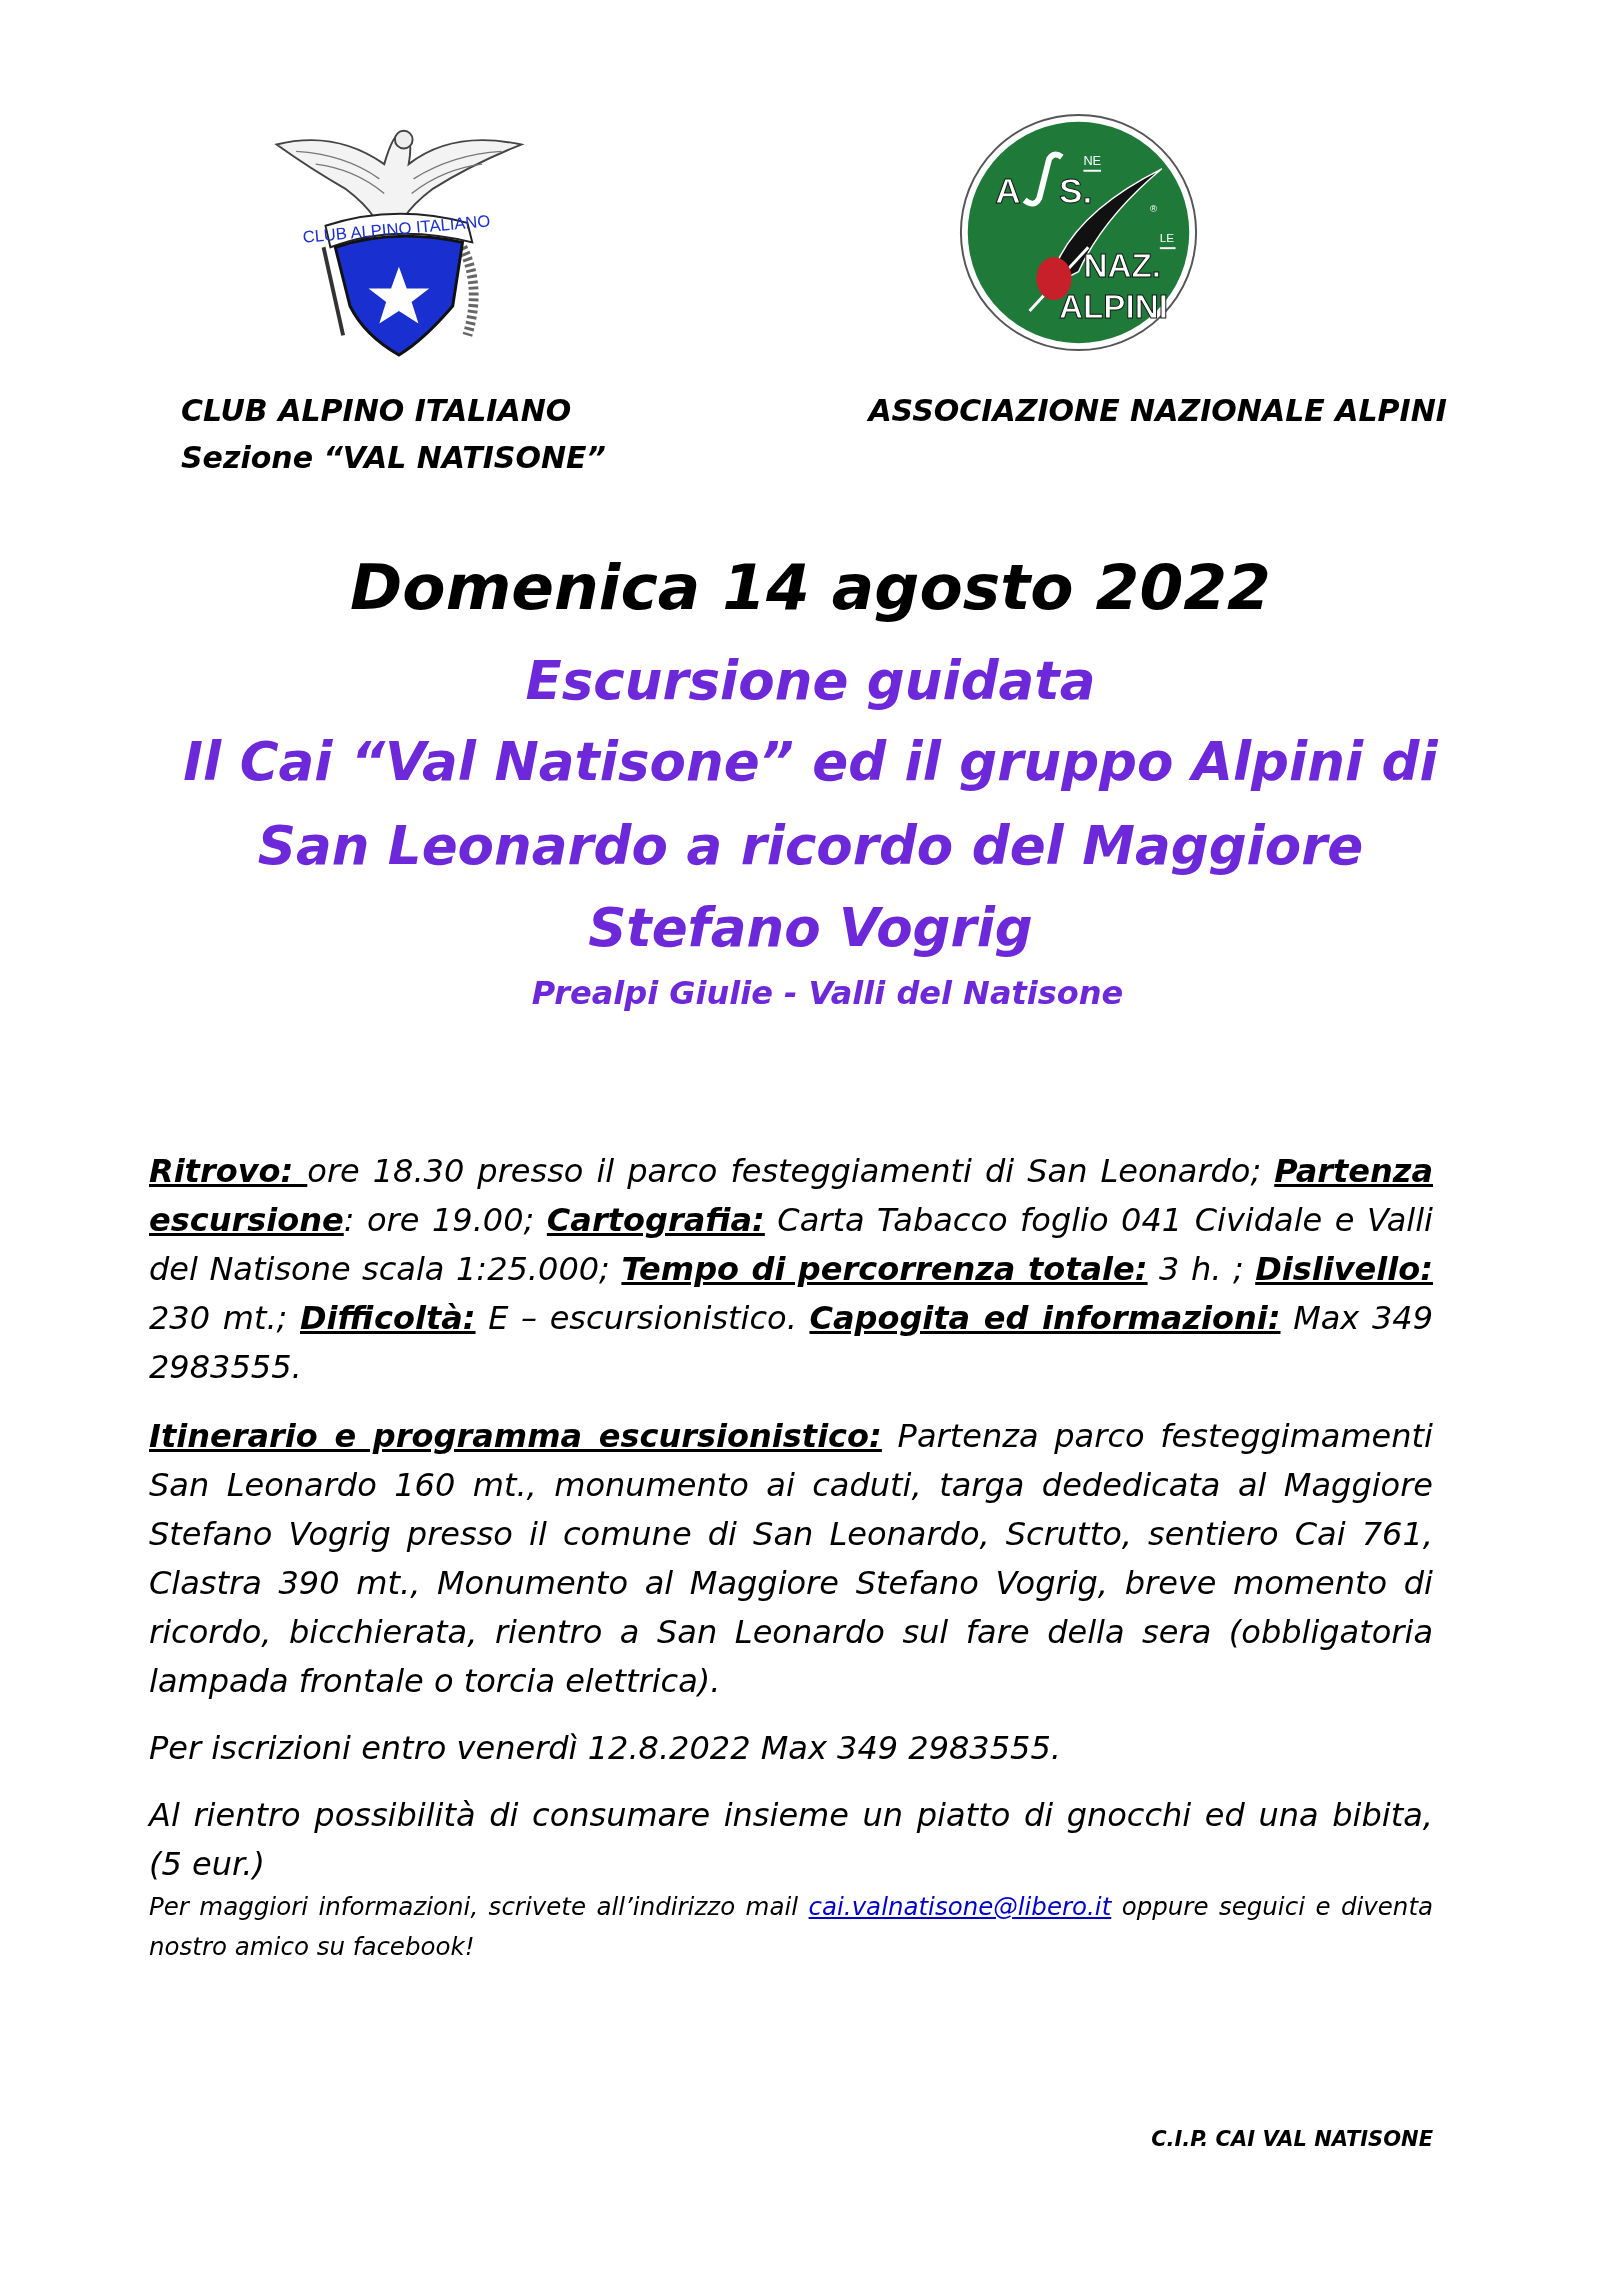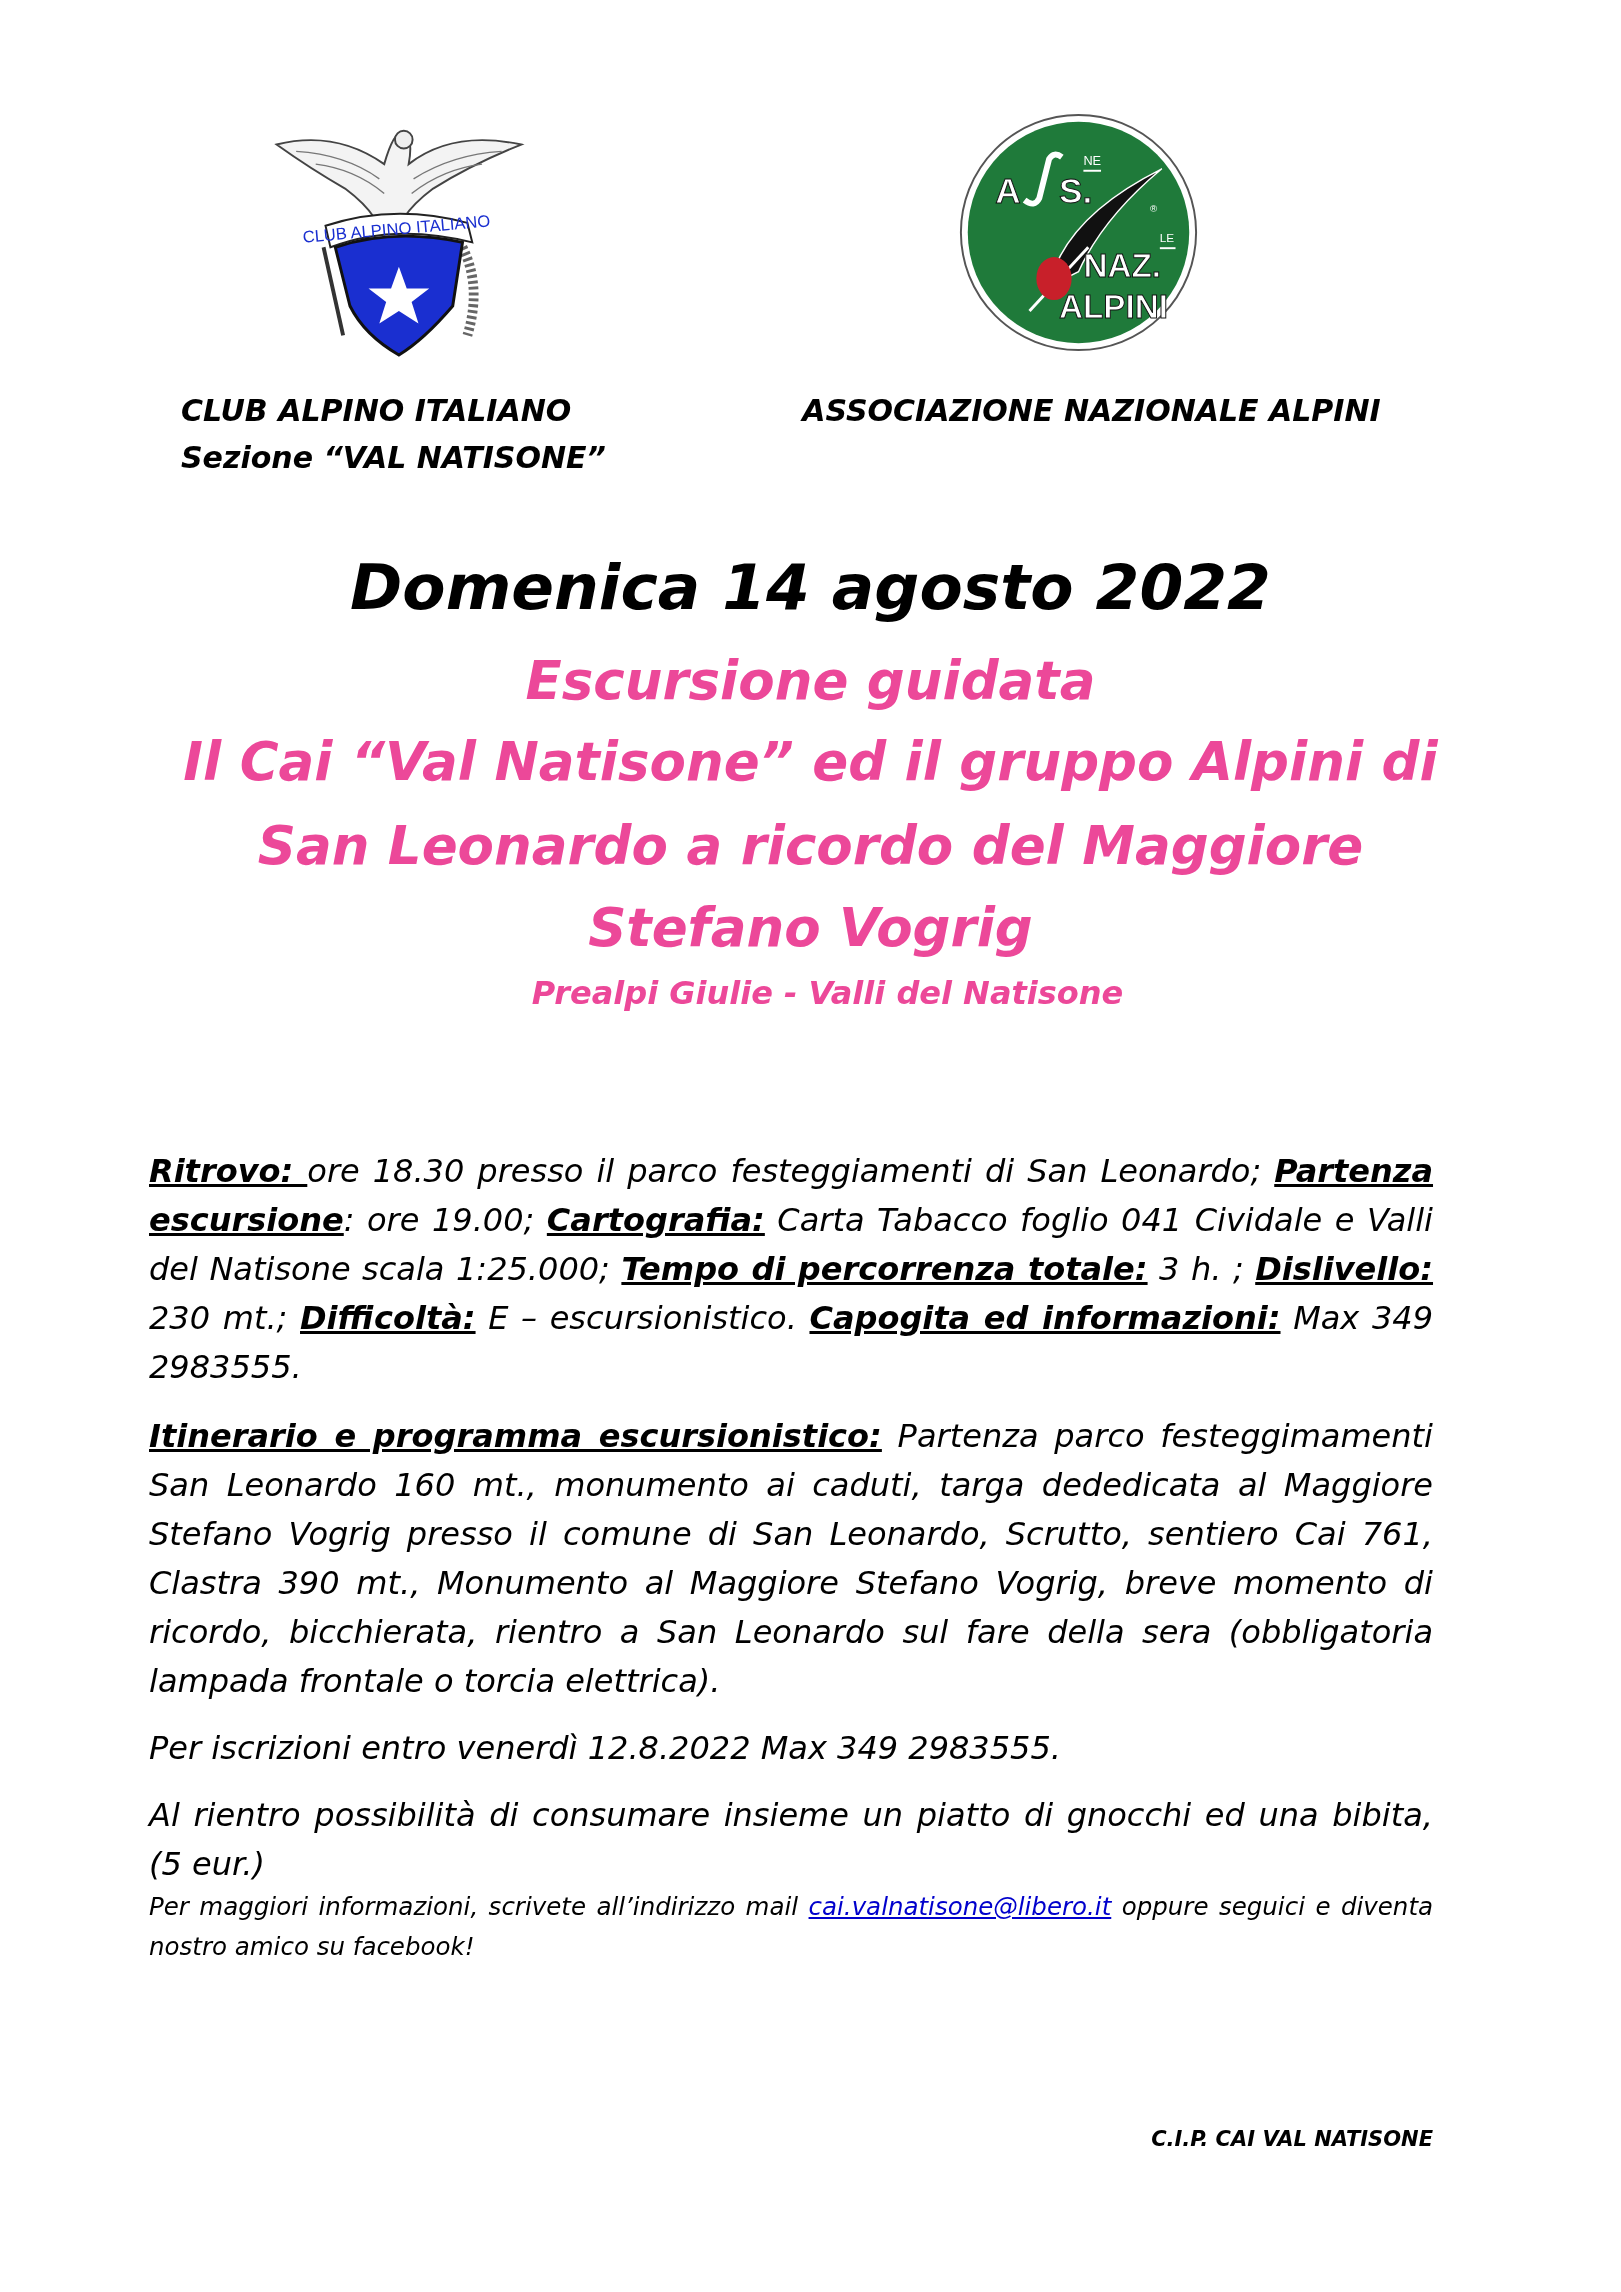--- a/index.html
+++ b/index.html
@@ -5,23 +5,23 @@
   html, body { margin: 0; padding: 0; background: #ffffff; }
   body {
     width: 1621px; height: 2293px; position: relative; overflow: hidden;
     font-family: "DejaVu Sans", sans-serif; color: #000;
   }
   .abs { position: absolute; }
   .logo-cai { left: 257px; top: 110px; width: 274px; height: 255px; }
   .logo-ana { left: 956px; top: 110px; width: 245px; height: 245px; }
   .org-block { font-style: italic; font-weight: bold; font-size: 30px; line-height: 47px; white-space: nowrap; }
   .org-left { left: 181px; top: 387px; }
-  .org-right { left: 758px; top: 387px; text-align: center; width: 667px; }
+  .org-right { left: 780px; top: 387px; text-align: right; width: 667px; }
   .title-date { left: 0; width: 1621px; top: 549px; text-align: center; font-style: italic; font-weight: bold; font-size: 63px; line-height: 78px; }
-  .red { color: #ec4899; }
+  .red { color: #6d28d9; }
   .title-red { left: 0; width: 1621px; text-align: center; font-style: italic; font-weight: bold; font-size: 53px; line-height: 84px; }
   .subtitle { left: 17px; width: 1621px; top: 972px; text-align: center; font-style: italic; font-weight: bold; font-size: 32px; line-height: 43px; }
   .body-text {
     left: 149px; width: 1284px; font-style: italic; font-size: 32px; line-height: 49px;
     text-align: justify; text-align-last: left; margin-top: 32px;
   }
   .body-text b { text-decoration: underline; font-weight: bold; }
   .small-text {
     left: 149px; width: 1284px; font-style: italic; font-size: 24.5px; line-height: 40px;
     text-align: justify; text-align-last: left;

